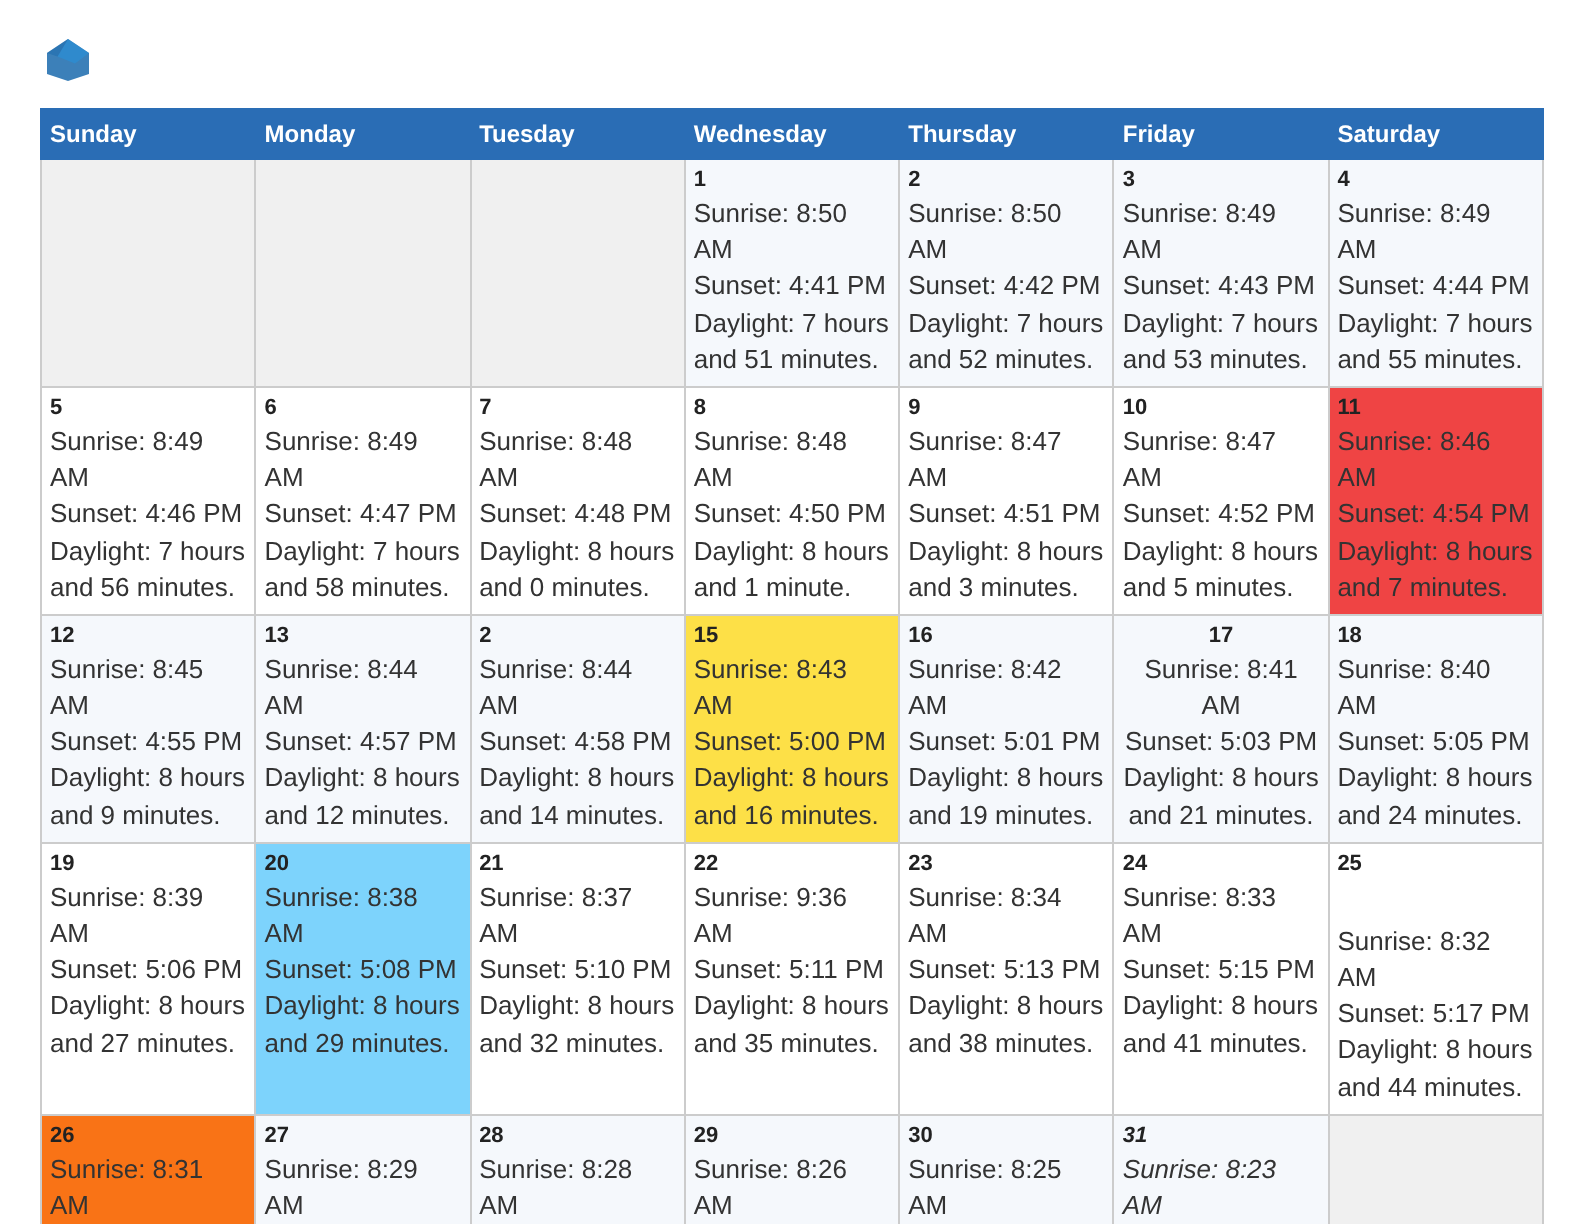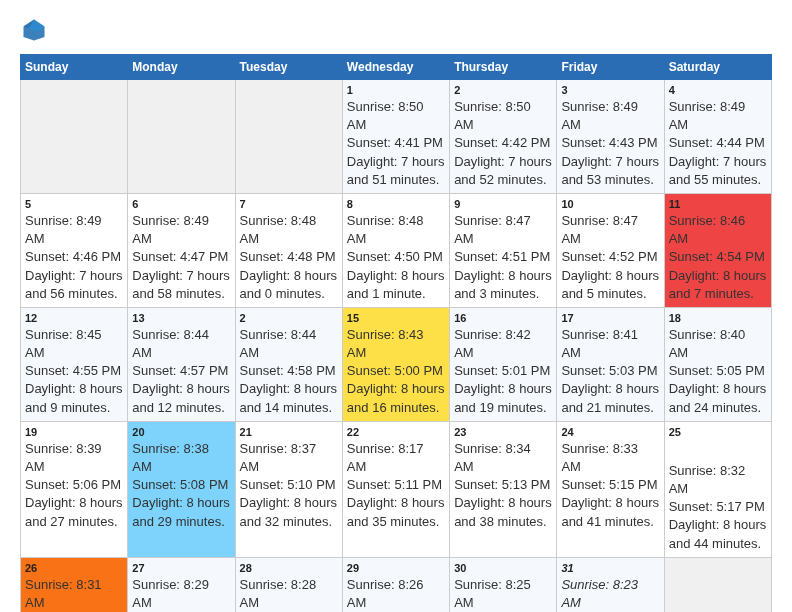--- a/index.html
+++ b/index.html
@@ -243,21 +243,21 @@
 Daylight: 8 hours
 and 16 minutes.</div>
           </td>
           <td style="background: rgb(245, 248, 252);">
             <span class="day-num">16</span>
             <div class="day-info" style="white-space: pre-line;">Sunrise: 8:42 AM
 Sunset: 5:01 PM
 Daylight: 8 hours
 and 19 minutes.</div>
           </td>
-          <td style="background: rgb(245, 248, 252);">
+          <td style="background: rgb(245, 248, 252); text-align: center;">
             <span class="day-num">17</span>
             <div class="day-info" style="white-space: pre-line;">Sunrise: 8:41 AM
 Sunset: 5:03 PM
 Daylight: 8 hours
 and 21 minutes.</div>
           </td>
           <td style="background: rgb(245, 248, 252);">
             <span class="day-num">18</span>
             <div class="day-info" style="white-space: pre-line;">Sunrise: 8:40 AM
 Sunset: 5:05 PM
@@ -282,21 +282,21 @@
           </td>
           <td style="background: rgb(255, 255, 255);">
             <span class="day-num">21</span>
             <div class="day-info" style="white-space: pre-line;">Sunrise: 8:37 AM
 Sunset: 5:10 PM
 Daylight: 8 hours
 and 32 minutes.</div>
           </td>
           <td style="background: rgb(255, 255, 255);">
             <span class="day-num">22</span>
-            <div class="day-info" style="white-space: pre-line;">Sunrise: 8:17 AM
+            <div class="day-info" style="white-space: pre-line;">Sunrise: 9:36 AM
 Sunset: 5:11 PM
 Daylight: 8 hours
 and 35 minutes.</div>
           </td>
           <td style="background: rgb(255, 255, 255);">
             <span class="day-num">23</span>
             <div class="day-info" style="white-space: pre-line;">Sunrise: 8:34 AM
 Sunset: 5:13 PM
 Daylight: 8 hours
 and 38 minutes.</div>

